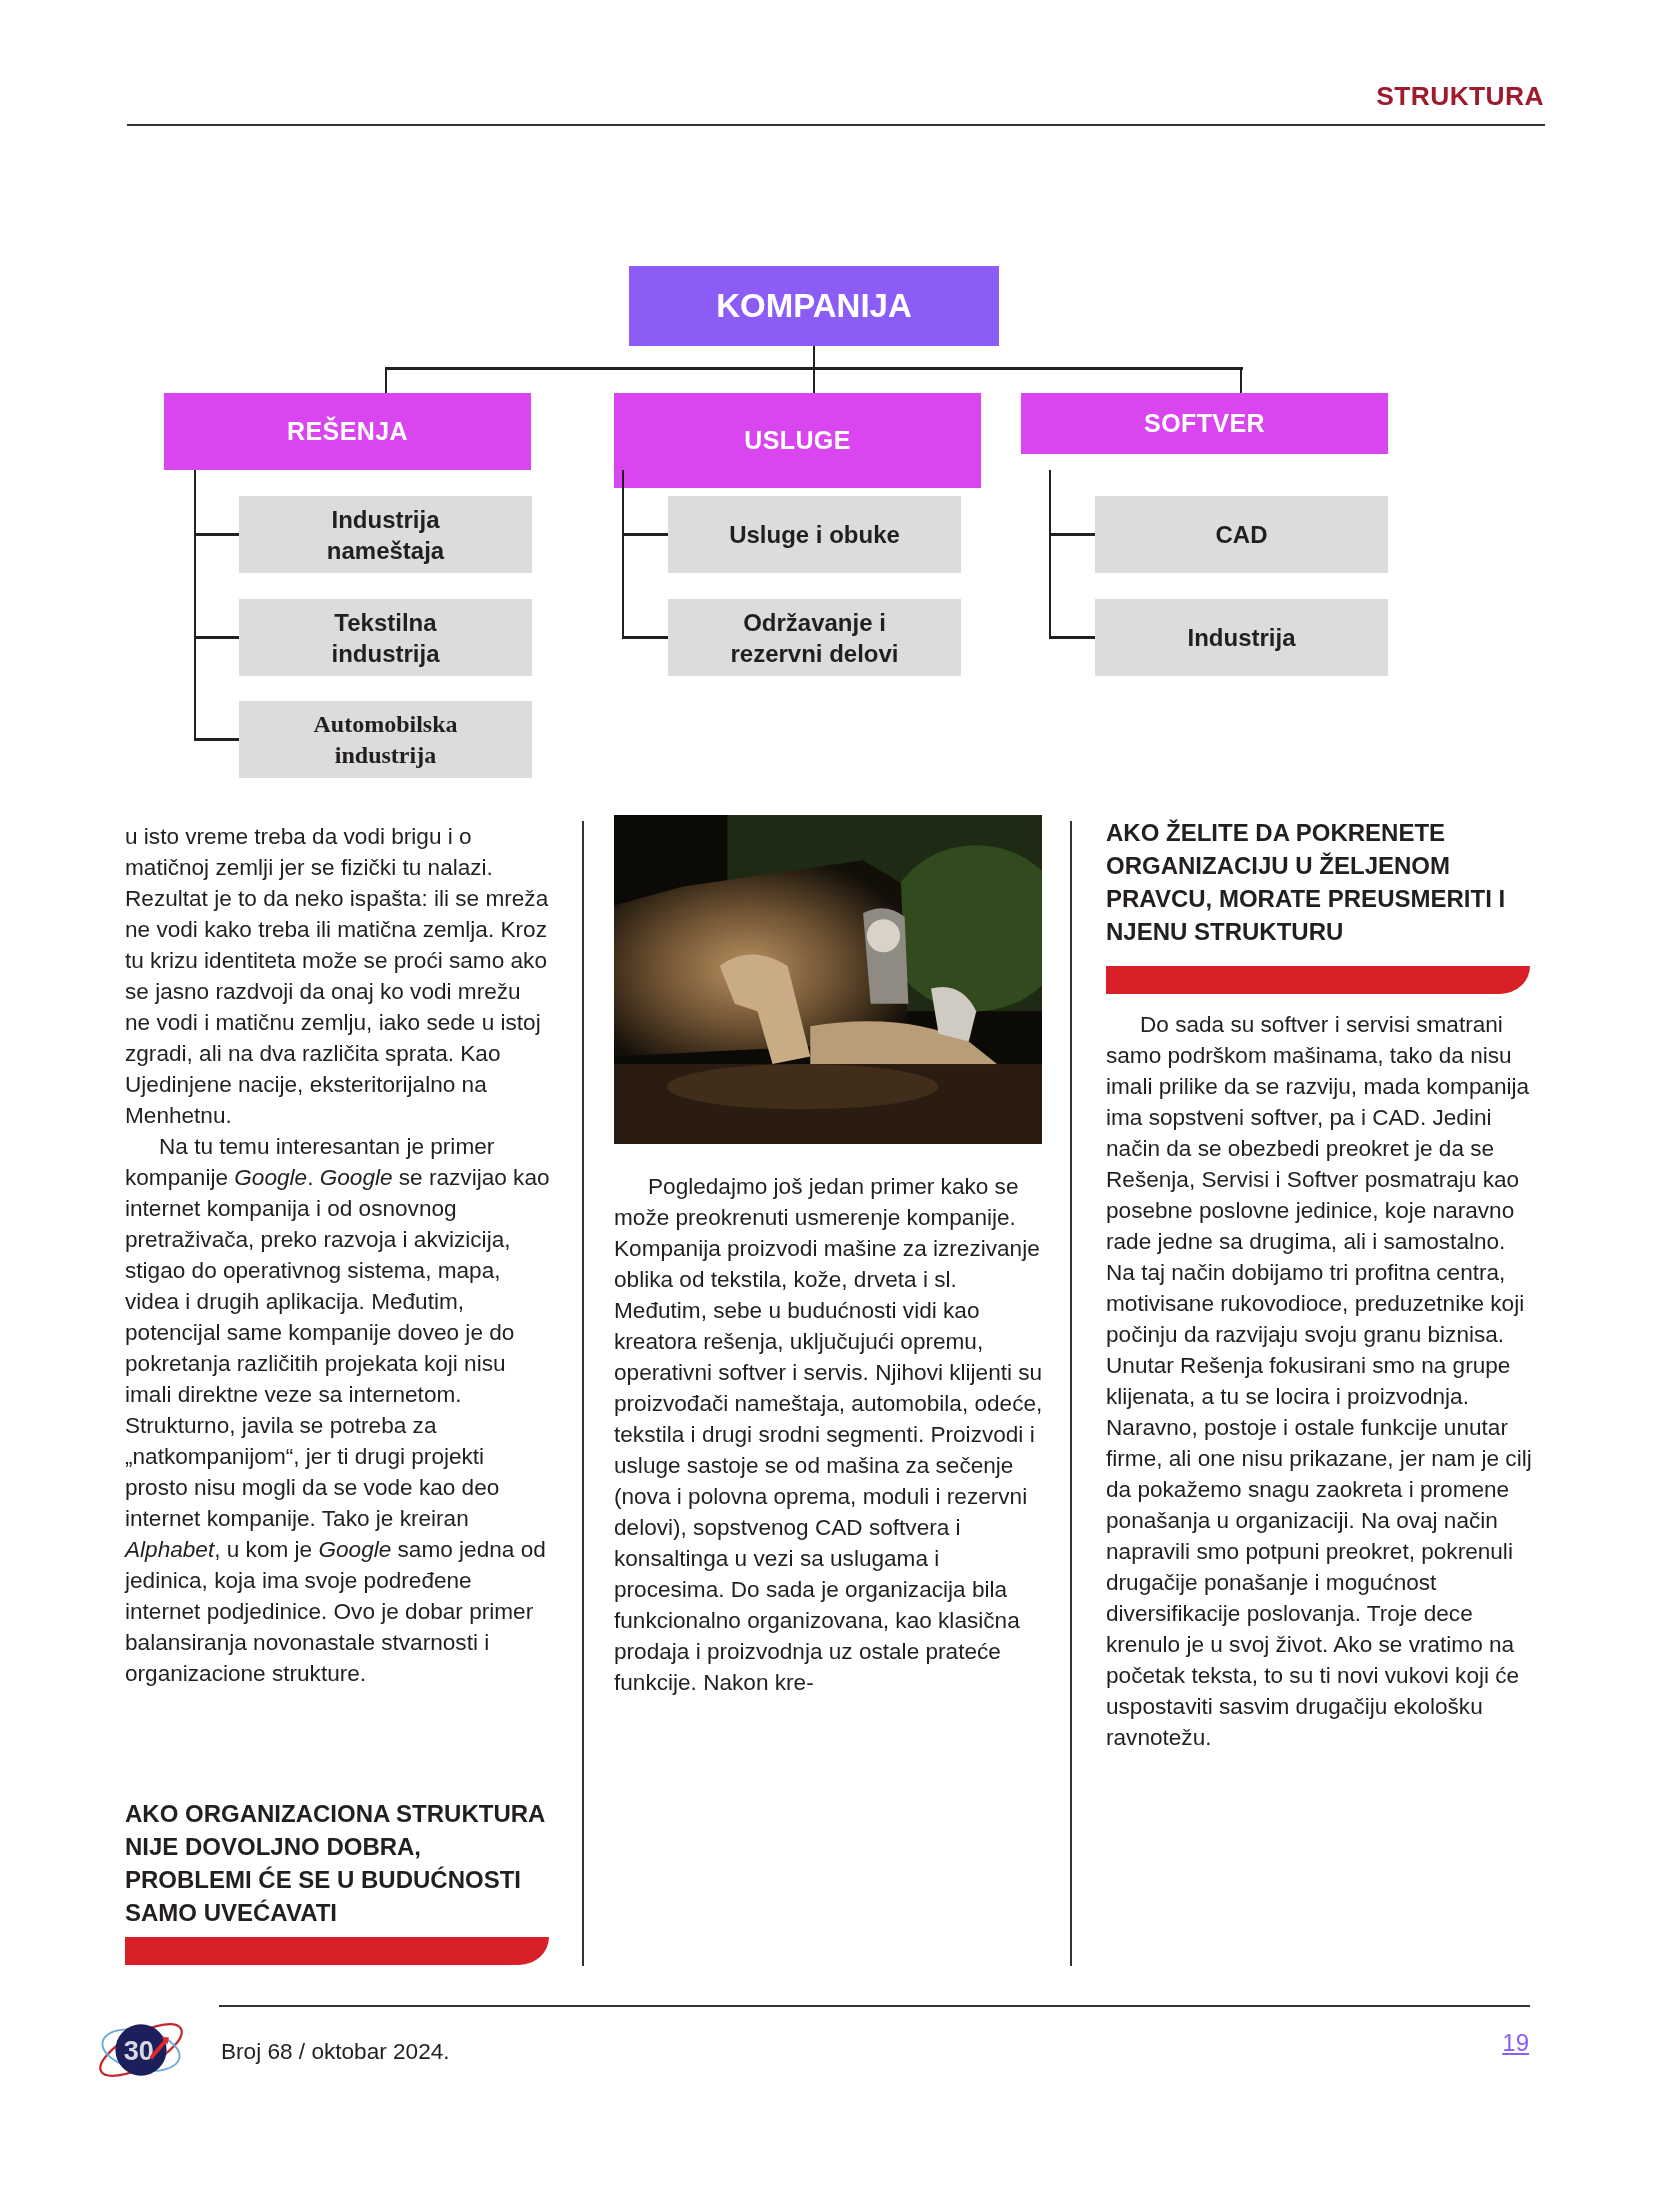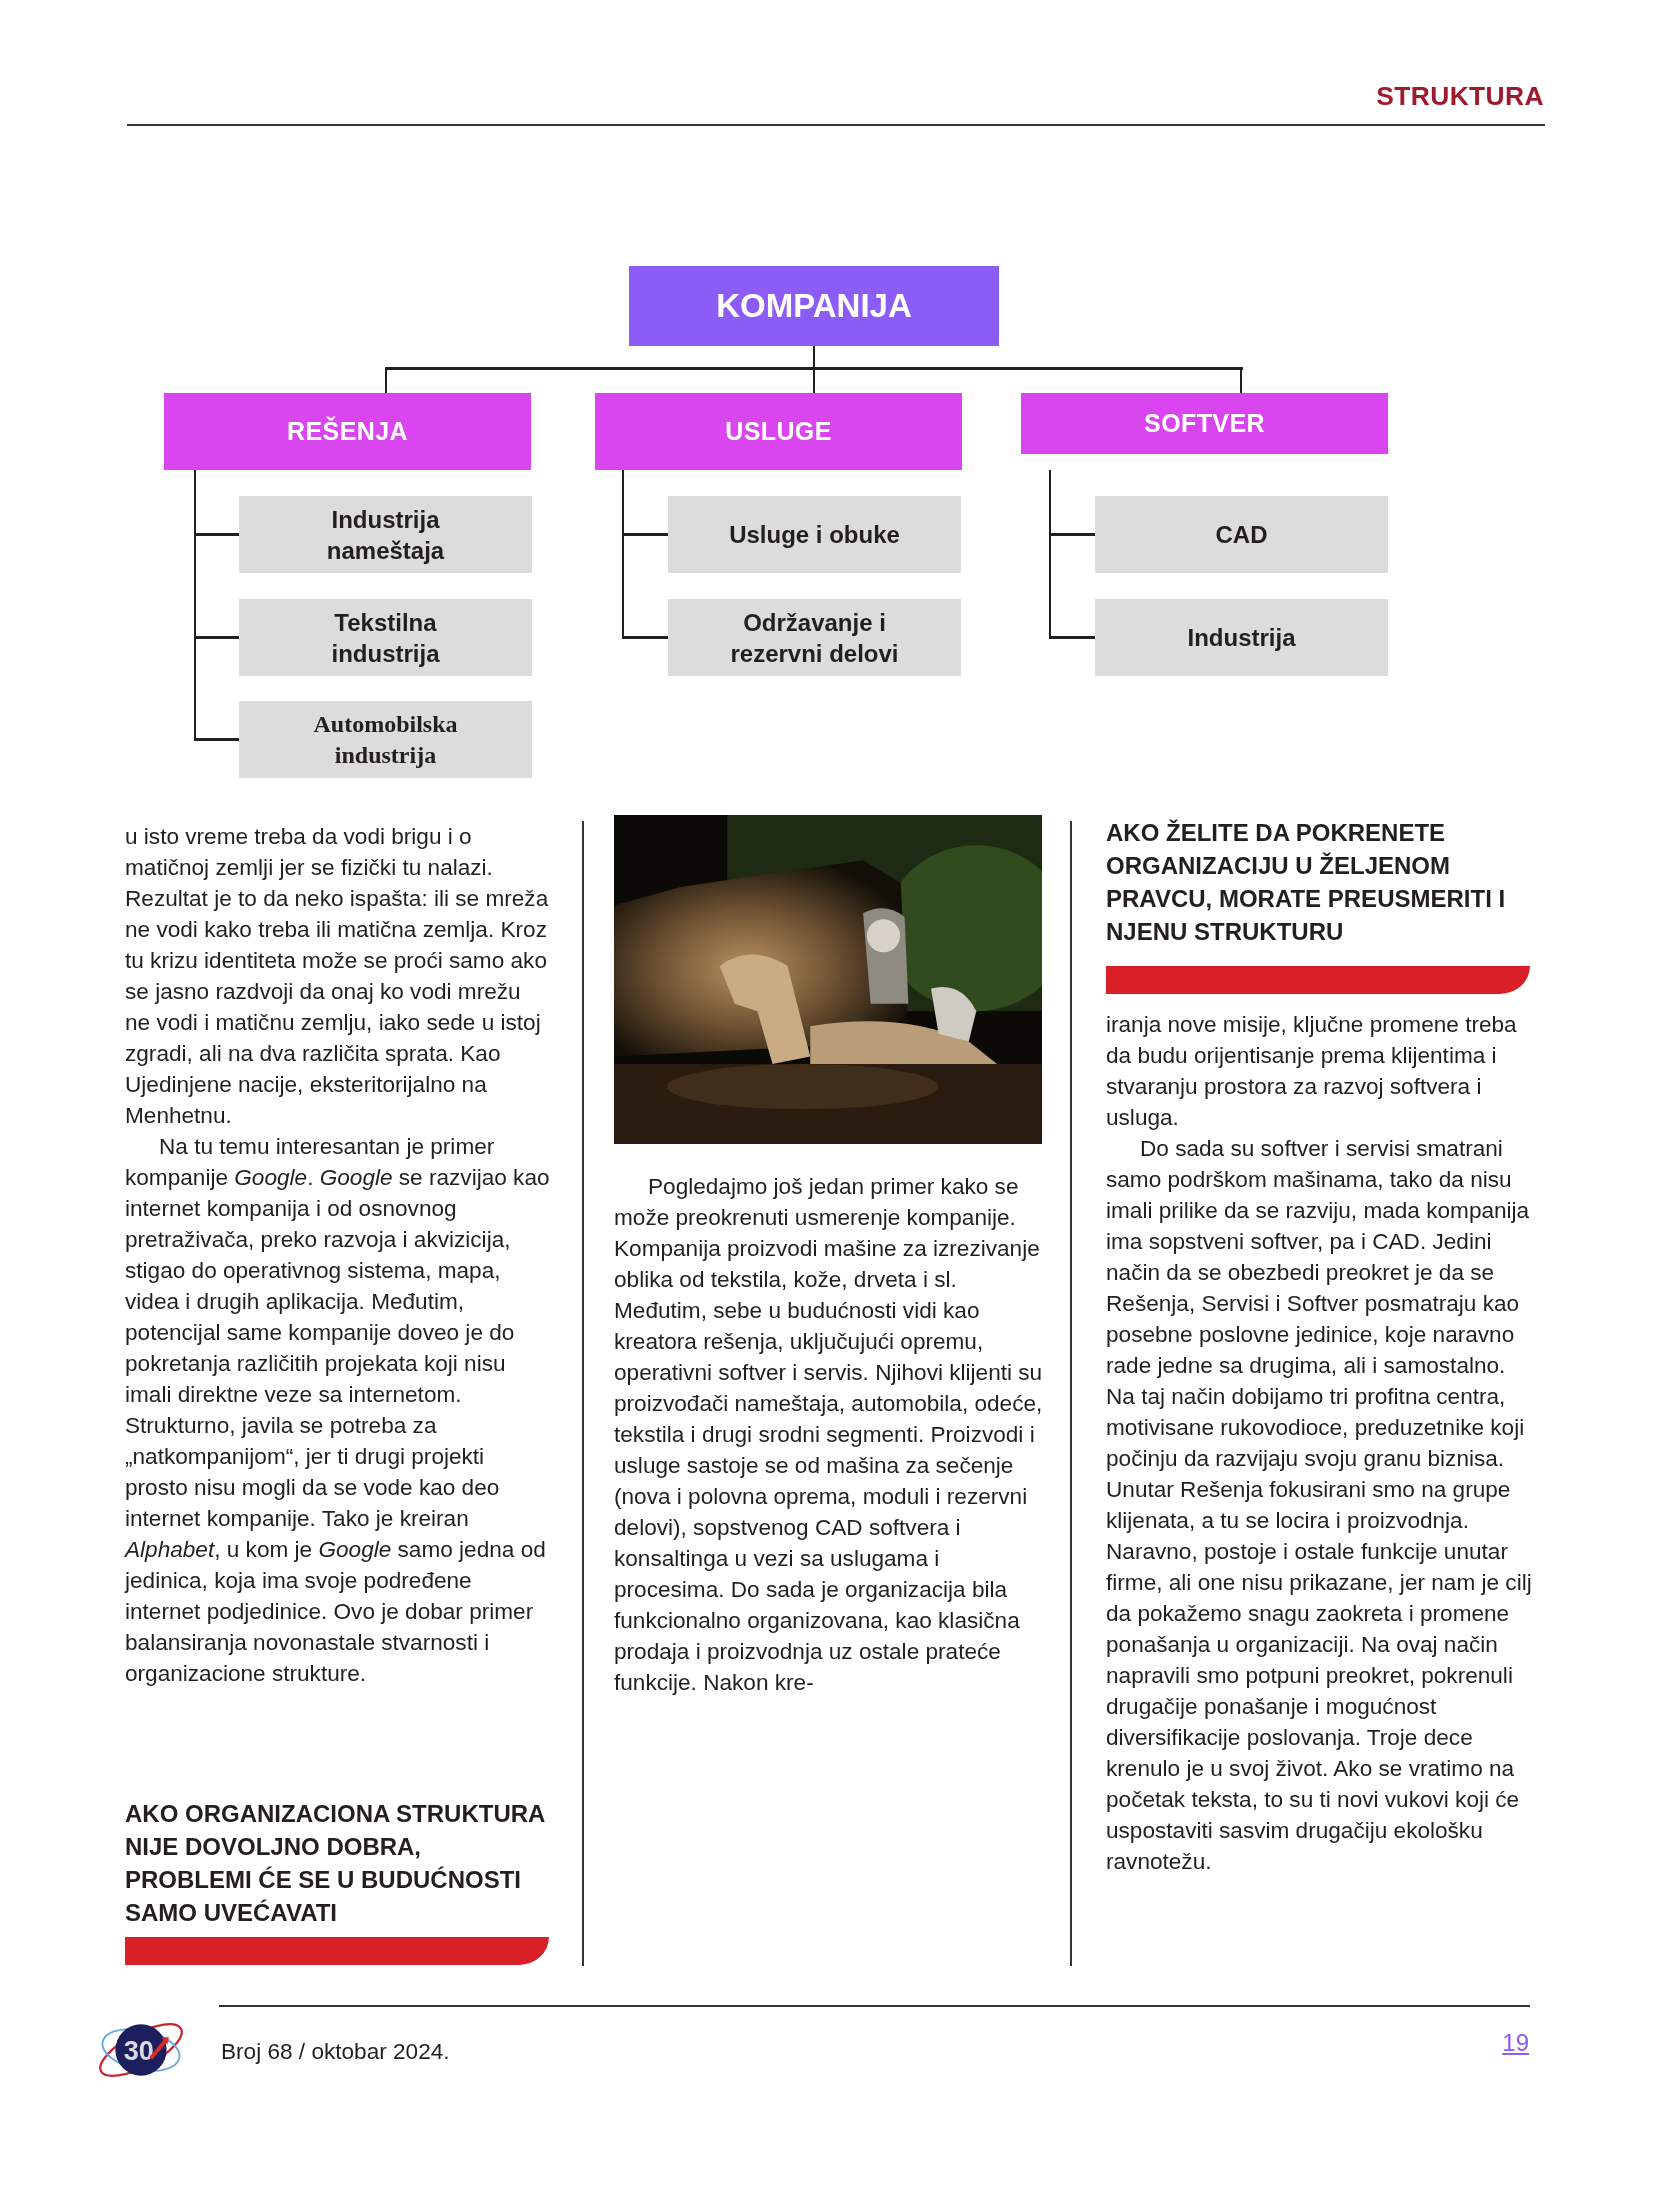--- a/index.html
+++ b/index.html
@@ -46,21 +46,21 @@
   </div>
 
   <div class="abs line" style="left:813px;top:346px;width:2.3px;height:47px;"></div>
   <div class="abs line" style="left:385px;top:367px;width:858px;height:3px;"></div>
   <div class="abs line" style="left:385px;top:367px;width:2.3px;height:26px;"></div>
   <div class="abs line" style="left:1240px;top:367px;width:2.3px;height:26px;"></div>
 
   <div class="abs box branch-box" style="left:164px;top:393px;width:367px;height:77px;">
     <span>REŠENJA</span>
   </div>
-  <div class="abs box branch-box" style="left:595px;top:393px;width:367px;height:77px;">
+  <div class="abs box branch-box" style="left:614px;top:393px;width:367px;height:95px;">
     <span>USLUGE</span>
   </div>
   <div class="abs box branch-box" style="left:1021px;top:393px;width:367px;height:61px;">
     <span>SOFTVER</span>
   </div>
 
   <div class="abs line" style="left:194px;top:470px;width:2.3px;height:270px;"></div>
   <div class="abs line" style="left:622px;top:470px;width:2.3px;height:167px;"></div>
   <div class="abs line" style="left:1049px;top:470px;width:2.3px;height:167px;"></div>
 
@@ -128,21 +128,20 @@
 </div>
 <div class="abs col" style="left:614px;top:1171px;width:430px;">
   <p class="indent">Pogledajmo još jedan primer kako se može preokrenuti usmerenje kompanije. Kompanija proizvodi mašine za izrezivanje oblika od tekstila, kože, drveta i sl. Međutim, sebe u budućnosti vidi kao kreatora rešenja, uključujući opremu, operativni softver i servis. Njihovi klijenti su proizvođači nameštaja, automobila, odeće, tekstila i drugi srodni segmenti. Proizvodi i usluge sastoje se od mašina za sečenje (nova i polovna oprema, moduli i rezervni delovi), sopstvenog CAD softvera i konsaltinga u vezi sa uslugama i procesima. Do sada je organizacija bila funkcionalno organizovana, kao klasična prodaja i proizvodnja uz ostale prateće funkcije. Nakon kre-</p>
 </div>
 
 <div class="abs divider" style="left:1070px;top:821px;height:1145px;"></div>
 
 <div class="abs pull" style="left:1106px;top:816px;width:430px;">AKO ŽELITE DA POKRENETE ORGANIZACIJU U ŽELJENOM PRAVCU, MORATE PREUSMERITI I NJENU STRUKTURU</div>
 <div class="abs red-bar" style="left:1106px;top:966px;width:424px;"></div>
 <div class="abs col" style="left:1106px;top:1009px;width:430px;">
-  <p>iranja nove misije, ključne promene treba da budu orijentisanje prema klijentima i stvaranju prostora za razvoj softvera i usluga.</p>
   <p class="indent">Do sada su softver i servisi smatrani samo podrškom mašinama, tako da nisu imali prilike da se razviju, mada kompanija ima sopstveni softver, pa i CAD. Jedini način da se obezbedi preokret je da se Rešenja, Servisi i Softver posmatraju kao posebne poslovne jedinice, koje naravno rade jedne sa drugima, ali i samostalno. Na taj način dobijamo tri profitna centra, motivisane rukovodioce, preduzetnike koji počinju da razvijaju svoju granu biznisa. Unutar Rešenja fokusirani smo na grupe klijenata, a tu se locira i proizvodnja. Naravno, postoje i ostale funkcije unutar firme, ali one nisu prikazane, jer nam je cilj da pokažemo snagu zaokreta i promene ponašanja u organizaciji. Na ovaj način napravili smo potpuni preokret, pokrenuli drugačije ponašanje i mogućnost diversifikacije poslovanja. Troje dece krenulo je u svoj život. Ako se vratimo na početak teksta, to su ti novi vukovi koji će uspostaviti sasvim drugačiju ekološku ravnotežu.</p>
 </div>
 
 <div class="abs" style="left:92px;top:2016px;width:98px;height:68px;">
   <svg width="98" height="68" viewBox="0 0 130 90">
     <ellipse cx="65" cy="45" rx="60" ry="22" transform="rotate(-28 65 45)" fill="none" stroke="#c8252f" stroke-width="3"></ellipse>
     <ellipse cx="65" cy="45" rx="52" ry="26" transform="rotate(12 65 45)" fill="none" stroke="#6aa9dc" stroke-width="2.5"></ellipse>
     <circle cx="65" cy="45" r="34" fill="#1c1f5c"></circle>
     <text x="42" y="58" font-family="Liberation Sans, sans-serif" font-size="36" font-weight="bold" fill="#d8d8e0">30</text>
     <path d="M78 56 L98 32" stroke="#e02a2a" stroke-width="5"></path>

